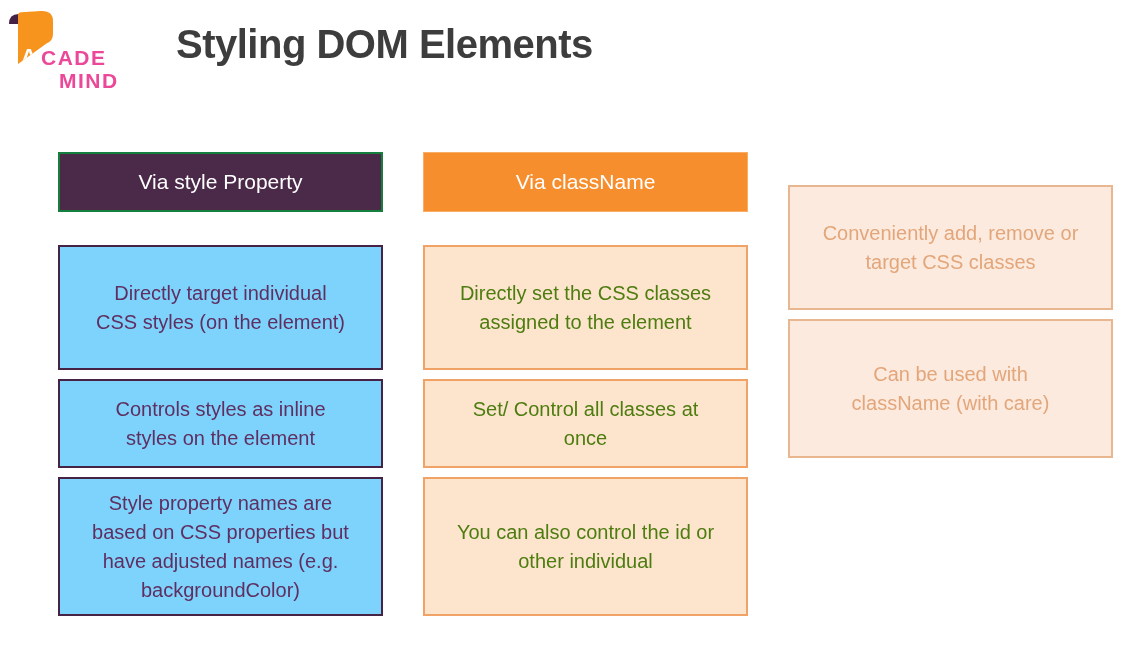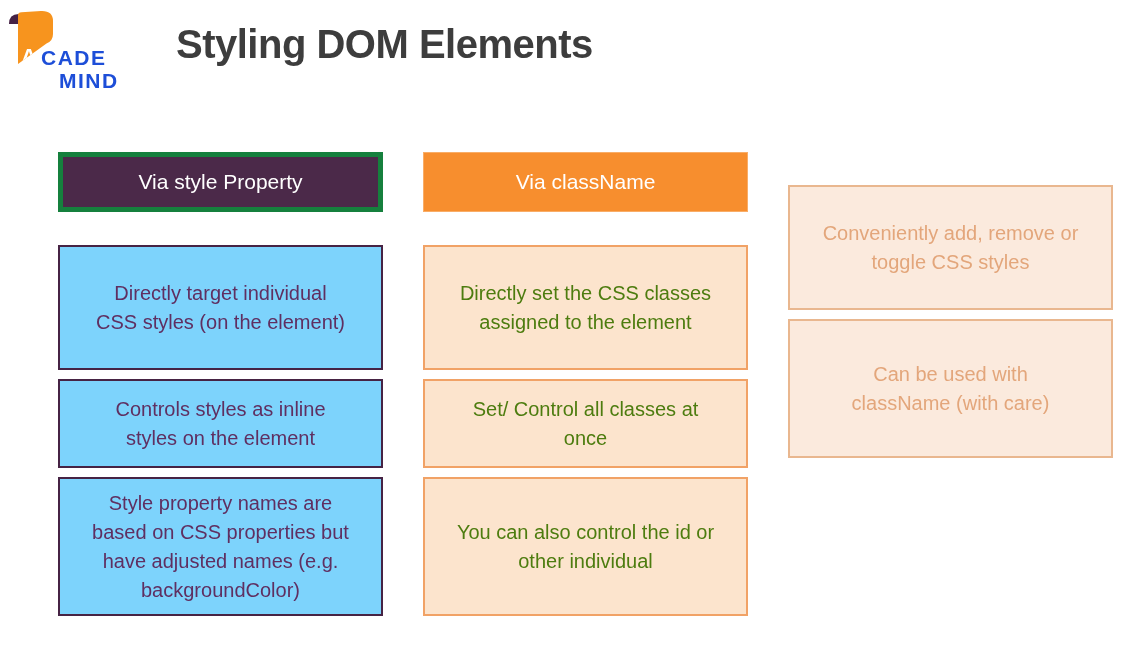--- a/index.html
+++ b/index.html
@@ -4,42 +4,42 @@
 <style>
   * { margin: 0; padding: 0; box-sizing: border-box; }
   html, body { width: 1140px; height: 658px; background: #ffffff; overflow: hidden; }
   body { font-family: "Liberation Sans", sans-serif; position: relative; }
 
   .slide { position: absolute; inset: 0; background: #ffffff; }
 
   
   .logo { position: absolute; left: 8px; top: 6px; width: 140px; height: 95px; }
   .logo svg { position: absolute; left: 0; top: 0; }
-  .logo-line { position: absolute; font-weight: 800; font-size: 21px; letter-spacing: 1.5px; color: #1d4ed8; }
+  .logo-line { position: absolute; font-weight: 800; font-size: 21px; letter-spacing: 1.5px; color: #ec4899; }
   .logo-acade { left: 33px; top: 40px; }
   .logo-mind  { left: 51px; top: 63px; }
 
   
   .page-title {
     position: absolute; left: 176px; top: 22px;
     font-size: 40px; font-weight: 800; letter-spacing: -0.5px;
     color: #3d3d3d;
   }
 
   
   .column { position: absolute; top: 152px; width: 325px; }
   .col-1 { left: 58px; }
   .col-2 { left: 423px; }
   .col-3 { left: 788px; }
 
   .col-header {
     height: 60px; display: flex; align-items: center; justify-content: center;
     font-size: 21px; color: #ffffff;
   }
-  .col-1 .col-header { background: #4b2949; border: 5px solid #15803d; }
+  .col-1 .col-header { background: #4b2949; border: 2px solid #15803d; }
   .col-2 .col-header { background: #f78e2e; border: 1px solid #f9ad67; }
   .col-3 .col-header { background: #e2a36e; border: 1px solid #eab88e; }
 
   .cell {
     display: flex; align-items: center; justify-content: center;
     text-align: center; font-size: 20px; line-height: 1.45;
     padding: 6px 14px;
   }
   .cell-1 { margin-top: 33px; height: 125px; }
   .cell-2 { margin-top: 9px;  height: 89px; }
@@ -98,20 +98,20 @@
     <div class="cell cell-2">
       <span class="cell-text w250">Set/ Control all classes at once</span>
     </div>
     <div class="cell cell-3">
       <span class="cell-text">You can also control the id or other individual</span>
     </div>
   </section>
 
   <section class="column col-3">
     <div class="cell cell-1">
-      <span class="cell-text">Conveniently add, remove or toggle CSS styles</span>
+      <span class="cell-text">Conveniently add, remove or target CSS classes</span>
     </div>
     <div class="cell cell-3">
       <span class="cell-text w212">Can be used with className (with care)</span>
     </div>
   </section>
 
 </div>
 
 </body></html>

